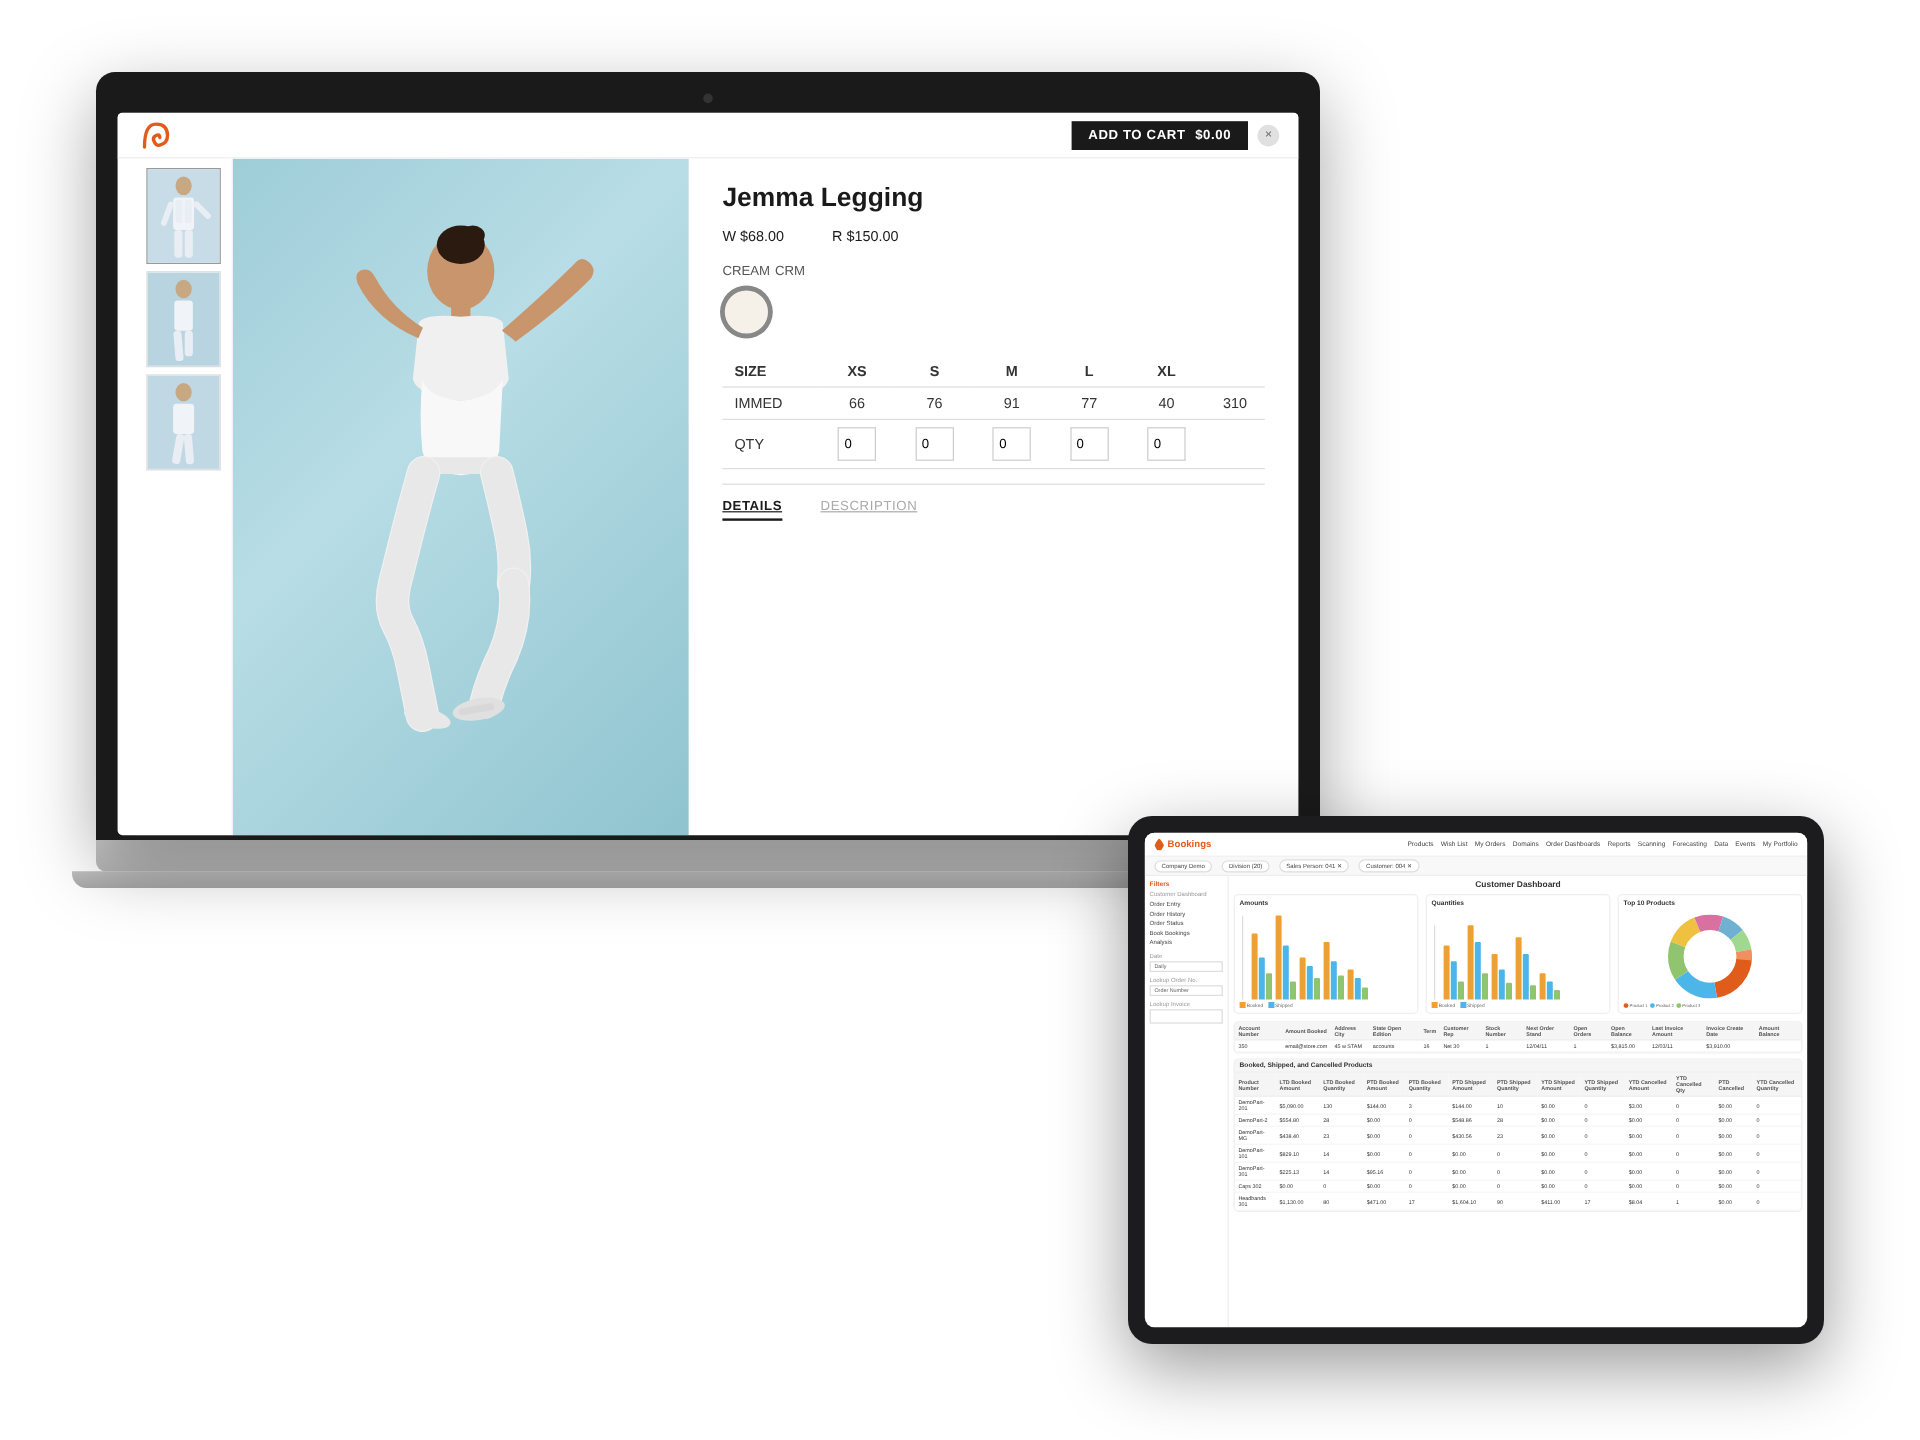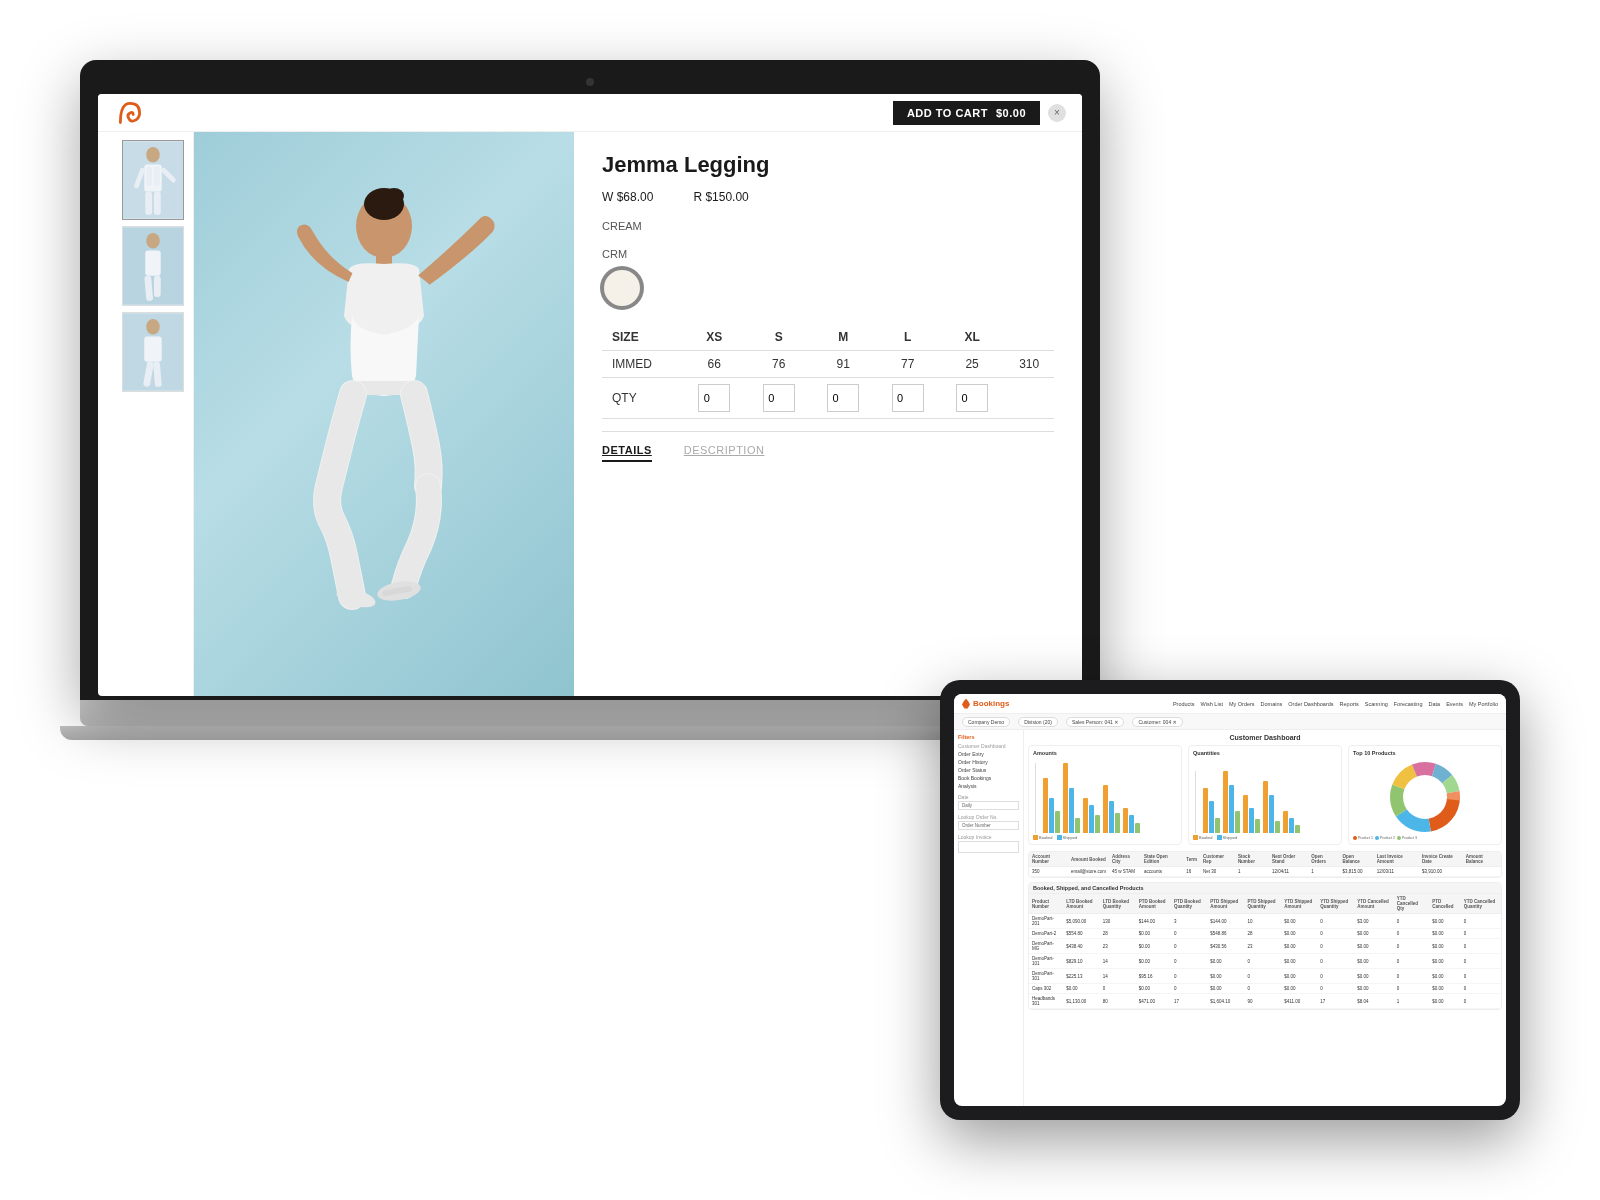--- a/index.html
+++ b/index.html
@@ -188,23 +188,22 @@
     .price-label {
       font-size: 12px;
       color: #1a1a1a;
       font-weight: 500;
     }
     .color-section {
       margin-bottom: 16px;
     }
     .color-labels {
       display: flex;
-      gap: 16px;
+      gap: 4px;
       margin-bottom: 8px;
-      flex-direction: column;
     }
     .color-label-text {
       font-size: 11px;
       color: #555;
       font-weight: 500;
     }
     .color-swatch {
       width: 40px; height: 40px;
       background: #f5f0e8;
       border-radius: 50%;
@@ -578,21 +577,21 @@
                 <th></th>
               </tr>
             </thead>
             <tbody>
               <tr>
                 <td>IMMED</td>
                 <td>66</td>
                 <td>76</td>
                 <td>91</td>
                 <td>77</td>
-                <td>25</td>
+                <td>40</td>
                 <td>310</td>
               </tr>
               <tr>
                 <td>QTY</td>
                 <td><input class="qty-input" type="number" value="0" style=""></td>
                 <td><input class="qty-input" type="number" value="0" style=""></td>
                 <td><input class="qty-input" type="number" value="0" style=""></td>
                 <td><input class="qty-input" type="number" value="0" style=""></td>
                 <td><input class="qty-input" type="number" value="0" style=""></td>
                 <td></td>

